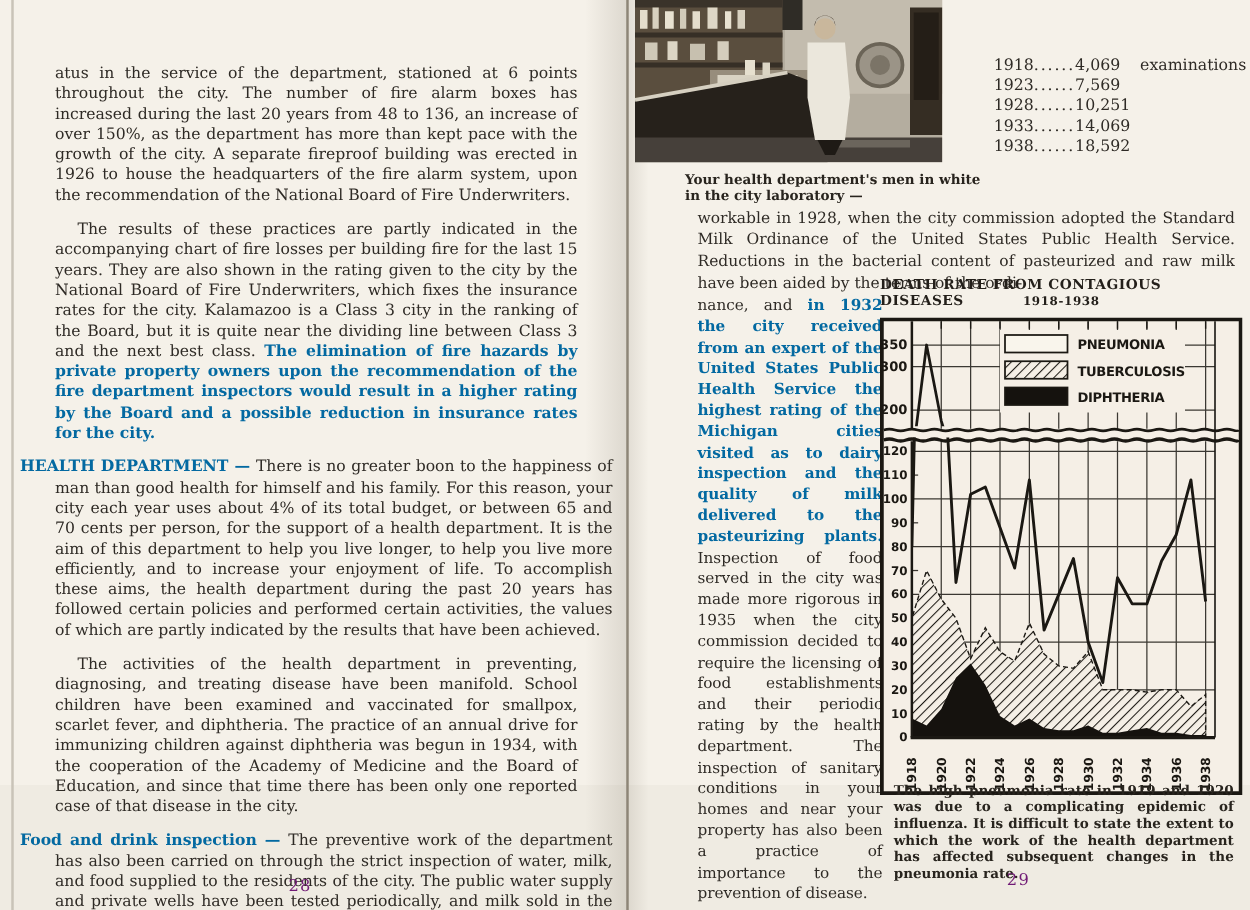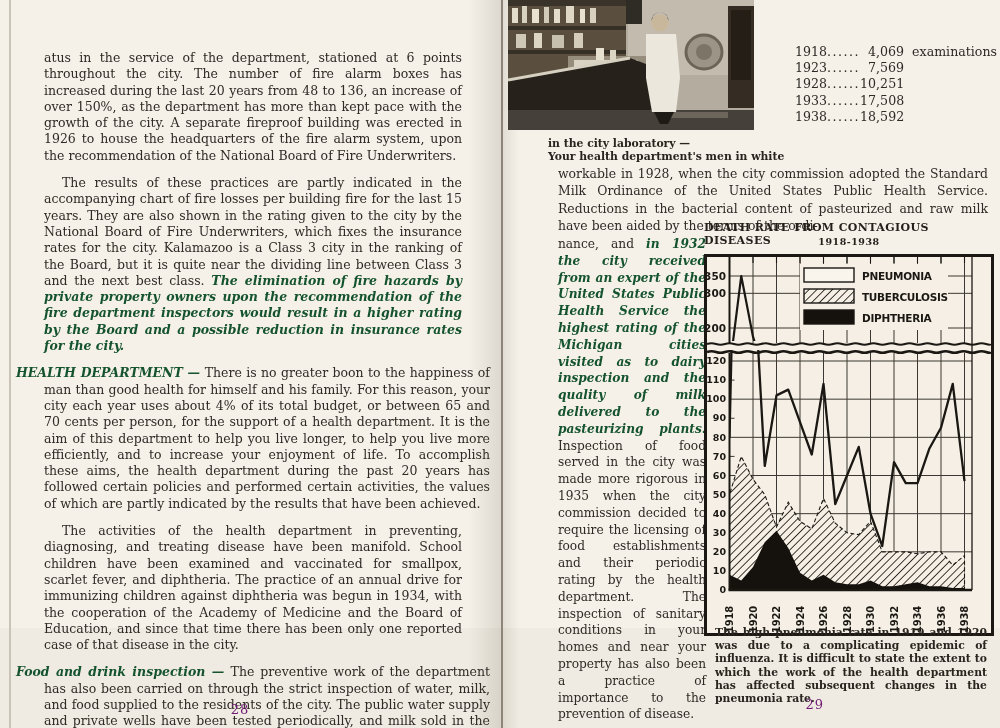--- a/index.html
+++ b/index.html
@@ -9,31 +9,31 @@
   .spine-line{position:absolute;left:501px;top:0;width:2px;height:728px;background:#8d8577;}
   .spine-fade{position:absolute;left:503px;top:0;width:16px;height:728px;background:linear-gradient(to right, rgba(92,82,66,0.12), rgba(92,82,66,0));}
   .page{position:absolute;top:0;height:728px;}
   .page-left{left:0;width:500px;}
   .page-right{left:500px;width:500px;}
   .body-text{font-size:12.5px;line-height:16.3px;text-align:justify;}
   .left-text{position:absolute;left:44px;top:50px;width:418px;}
   .left-text p{margin:0 0 11px 0;}
   .indent{text-indent:18px;}
   .hang{margin-left:-28px !important;width:446px;padding-left:28px;text-indent:-28px;}
-  .b{font-weight:bold;color:#14532d;font-style:italic;}
+  .b{font-weight:bold;color:#0369a1;}
   .page-num{position:absolute;font-size:13px;letter-spacing:1px;color:#701a75;text-align:center;}
   .pn-left{left:10px;top:702px;width:460px;}
   .pn-right{left:204px;top:697px;width:120px;text-align:right;}
   .photo-frame{position:absolute;left:8px;top:0;width:246px;height:130px;overflow:hidden;}
   .small-cap{font-size:10.8px;font-weight:bold;line-height:13.2px;color:#28241e;}
   .photo-caption{position:absolute;left:48px;top:137px;width:240px;}
   .exam-list{position:absolute;left:295px;top:44px;width:200px;font-size:12.6px;line-height:16.2px;}
   .exam-row{white-space:nowrap;}
   .exam-dots{letter-spacing:1.5px;}
-  .exam-val{display:inline-block;min-width:44px;text-align:right;}
+  .exam-val{display:inline-block;min-width:44px;text-align:left;}
   .exam-suffix{padding-left:8px;}
   .exam-caption{position:absolute;left:289px;top:134px;width:198px;text-align:justify;}
   .intro-para{position:absolute;left:58px;top:165px;width:430px;font-size:12.4px;line-height:17.4px;text-align:justify;}
   .column-text{position:absolute;left:58px;top:236px;width:148px;font-size:12.2px;line-height:16.8px;text-align:justify;}
   .chart-title{position:absolute;left:204px;top:221px;width:290px;text-align:left;font-size:11px;font-weight:bold;letter-spacing:0.4px;color:#231f1a;font-family:"DejaVu Serif","Liberation Serif",serif;}
   .chart-subtitle{position:absolute;left:204px;top:236px;width:290px;text-align:center;font-size:9.5px;font-weight:bold;letter-spacing:0.5px;color:#231f1a;}
   .chart-box{position:absolute;left:204px;top:254px;width:290px;height:382px;}
   .chart-caption{position:absolute;left:215px;top:626px;width:272px;text-align:justify;}
 </style>
 </head>
@@ -93,29 +93,29 @@
         <rect x="0" y="110" width="246" height="20" fill="#46403a"></rect>
         <rect x="150" y="112" width="70" height="6" fill="#6b655c"></rect>
         <polygon points="138,34 168,34 172,78 168,112 144,112 138,78" fill="#ebe7dc"></polygon>
         <polygon points="146,112 152,124 160,124 166,112" fill="#1e1a15"></polygon>
         <circle cx="152" cy="23" r="8.5" fill="#c9b79c"></circle>
         <path d="M143.5 21 a8.5 8.5 0 0 1 17 0 l-2 -6 a8 6 0 0 0 -13 0 z" fill="#463a2c"></path>
       </svg>
     </div>
 
     <div class="photo-caption small-cap">
+        <div>Your health department's men in white</div>
         <div>in the city laboratory —</div>
-        <div>Your health department's men in white</div>
       </div>
 
     <div class="exam-list">
         <div class="exam-row"><span class="exam-year">1918</span><span class="exam-dots">......</span><span class="exam-val">4,069</span><span class="exam-suffix">examinations</span></div>
         <div class="exam-row"><span class="exam-year">1923</span><span class="exam-dots">......</span><span class="exam-val">7,569</span><span class="exam-suffix"></span></div>
         <div class="exam-row"><span class="exam-year">1928</span><span class="exam-dots">......</span><span class="exam-val">10,251</span><span class="exam-suffix"></span></div>
-        <div class="exam-row"><span class="exam-year">1933</span><span class="exam-dots">......</span><span class="exam-val">17,508</span><span class="exam-suffix"></span></div>
+        <div class="exam-row"><span class="exam-year">1933</span><span class="exam-dots">......</span><span class="exam-val">14,069</span><span class="exam-suffix"></span></div>
         <div class="exam-row"><span class="exam-year">1938</span><span class="exam-dots">......</span><span class="exam-val">18,592</span><span class="exam-suffix"></span></div>
       </div>
     <div class="exam-caption small-cap">
       </div>
 
     <div class="intro-para">workable in 1928, when the city commission adopted the Standard Milk Ordinance of the United States Public Health Service.  Reductions in the bacterial content of pasteurized and raw milk have been aided by the terms of the ordi-</div>
 
     <div class="column-text"><span>nance, and </span><span class="b">in 1932 the city received from an expert of the United States Public Health Service the highest rating of the Michigan cities visited as to dairy inspection and the quality of milk delivered to the pasteurizing plants.</span><span>  Inspection of food served in the city was made more rigorous in 1935 when the city commission decided to require the licensing of food establishments and their periodic rating by the health department.  The inspection of sanitary conditions in your homes and near your property has also been a practice of importance to the prevention of disease.</span></div>
 
     <div class="chart-title">DEATH RATE FROM CONTAGIOUS DISEASES</div>

